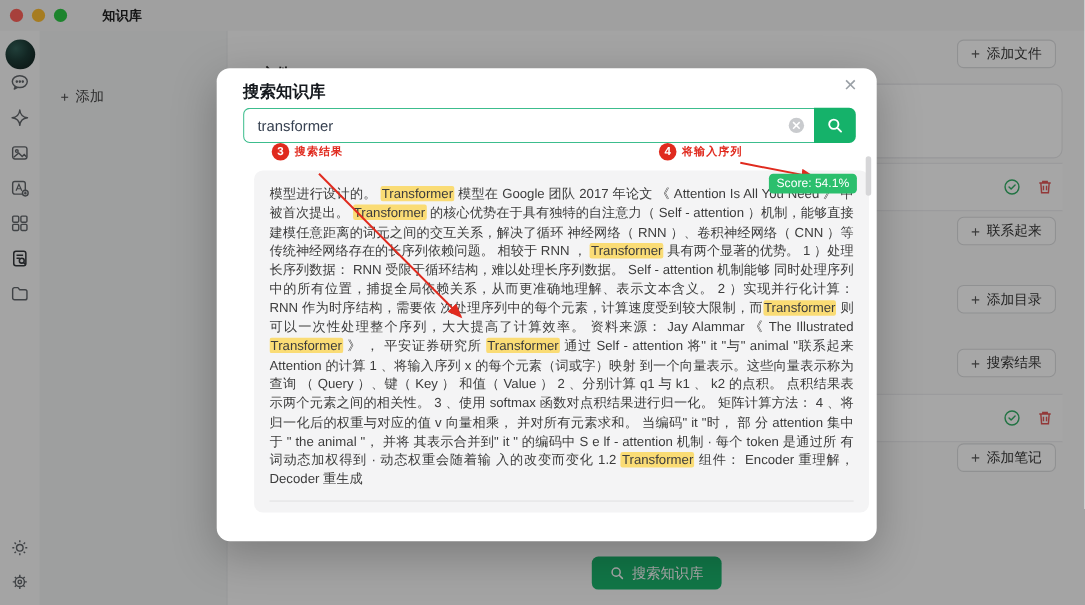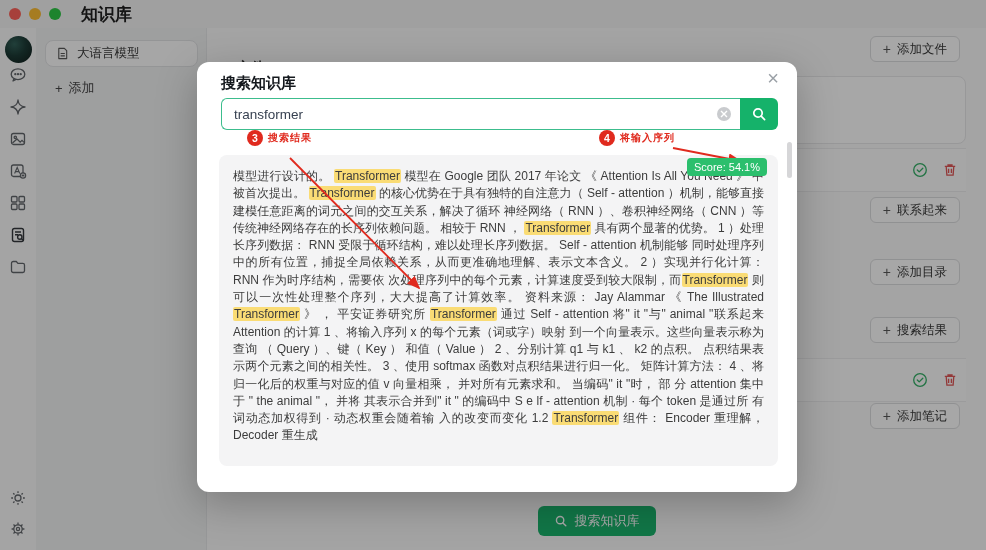--- a/index.html
+++ b/index.html
@@ -4,21 +4,21 @@
 <style>
   * { margin:0; padding:0; box-sizing:border-box; }
   html,body { width:986px; height:550px; overflow:hidden; font-family:"Liberation Sans","DejaVu Sans",sans-serif; }
   .stage { position:relative; width:986px; height:550px; background:#fafafa; }
 
   
   .titlebar { position:absolute; left:0; top:0; right:0; height:28px; background:#f4f4f5; display:flex; align-items:center; }
   .lights { display:flex; gap:8px; margin-left:9px; }
   .light { width:12px; height:12px; border-radius:50%; }
   .light.r { background:#ff5f57; } .light.y { background:#febc2e; } .light.g { background:#28c840; }
-  .apptitle { margin-left:20px; font-size:17px; font-weight:bold; color:#1b1b1b; }
+  .apptitle { margin-left:32px; font-size:12px; font-weight:bold; color:#1b1b1b; }
 
   
   .rail { position:absolute; left:0; top:28px; bottom:0; width:36px; background:#fbfbfb; }
   .avatar { position:absolute; left:5px; top:8px; width:27px; height:27px; border-radius:50%;
             background:radial-gradient(circle at 35% 30%, #2e5d55 0%, #173631 45%, #0b1715 100%); }
   .rail-ic { position:absolute; left:9px; width:18px; height:18px; color:#5f6368; }
   .rail-ic svg { width:18px; height:18px; display:block; }
   .rail-ic.active { color:#2f3338; }
 
   
@@ -62,22 +62,22 @@
                 display:flex; align-items:center; justify-content:center; }
   .search-btn svg { width:16px; height:16px; }
 
   .ann { position:absolute; display:flex; align-items:center; gap:5px; z-index:6; }
   .ann-num { width:16px; height:16px; border-radius:50%; background:#e02a1e; color:#fff; font-size:10.5px; font-weight:bold;
              display:flex; align-items:center; justify-content:center; }
   .ann-label { font-size:10px; font-weight:bold; color:#e02a1e; letter-spacing:1px; }
   .ann1 { left:50px; top:68px; } .ann2 { left:402px; top:68px; }
   .arrows { position:absolute; inset:0; z-index:5; pointer-events:none; }
 
-  .result-card { position:absolute; left:22px; top:93px; width:559px; height:311px; background:#f4f4f5; border-radius:8px;
-                 padding:13px 14px 10px 14px; display:flex; flex-direction:row; }
+  .result-card { position:absolute; left:34px; top:93px; width:559px; height:311px; background:#f4f4f5; border-radius:8px;
+                 padding:13px 14px 10px 14px; display:flex; flex-direction:column; }
   .result-text { flex:1; font-size:12px; line-height:17.3px; color:#3c3c3c; text-align:justify; overflow:hidden; }
   .result-text .hl { background:#fadc75; border-radius:2px; padding:0 1px; }
   .score-badge { position:absolute; top:3px; right:11px; background:#2bbf6d; color:#fff; font-size:11px;
                  padding:3px 7px; border-radius:4px; z-index:7; }
   .src-divider { border-top:1px solid #e1e1e3; margin-top:6px; }
   .src-line { padding-top:8px; font-size:12.5px; }
   .src-prefix { color:#97999d; }
   .src-link { color:#3f7fd8; cursor:pointer; }
   .scroll-thumb { position:absolute; right:5px; top:80px; width:5px; height:36px; background:#d6d6d8; border-radius:3px; cursor:pointer; }
 </style>
@@ -156,27 +156,20 @@
     <span class="rail-ic" style="top:492px">
       <svg viewBox="0 0 18 18" fill="none" stroke="currentColor" stroke-width="1.3">
           <circle cx="9" cy="9" r="4.2"></circle>
           <circle cx="9" cy="9" r="1.6"></circle>
           <path d="M9 2.6 V4.8 M9 13.2 V15.4 M2.6 9 H4.8 M13.2 9 H15.4 M4.5 4.5 L6 6 M12 12 L13.5 13.5 M13.5 4.5 L12 6 M6 12 L4.5 13.5"></path>
         </svg>
     </span>
   </div>
 
   <div class="sidebar">
-    <div class="sb-item">
-      <svg viewBox="0 0 14 14" fill="none" stroke="currentColor" stroke-width="1.2">
-          <path d="M3 1.5 H9 L11.5 4 V12.5 H3 Z" stroke-linejoin="round"></path>
-          <path d="M5 7 H9.5 M5 9.5 H9.5"></path>
-        </svg>
-      <span>大语言模型</span>
-    </div>
     <div class="sb-add">
       <span>+</span>
       <span>添加</span>
     </div>
   </div>
 
   <div class="main">
     <div class="main-title">文件</div>
     <button class="ghost-btn" style="right:26px; top:8px">
       <span class="plus">+</span>

